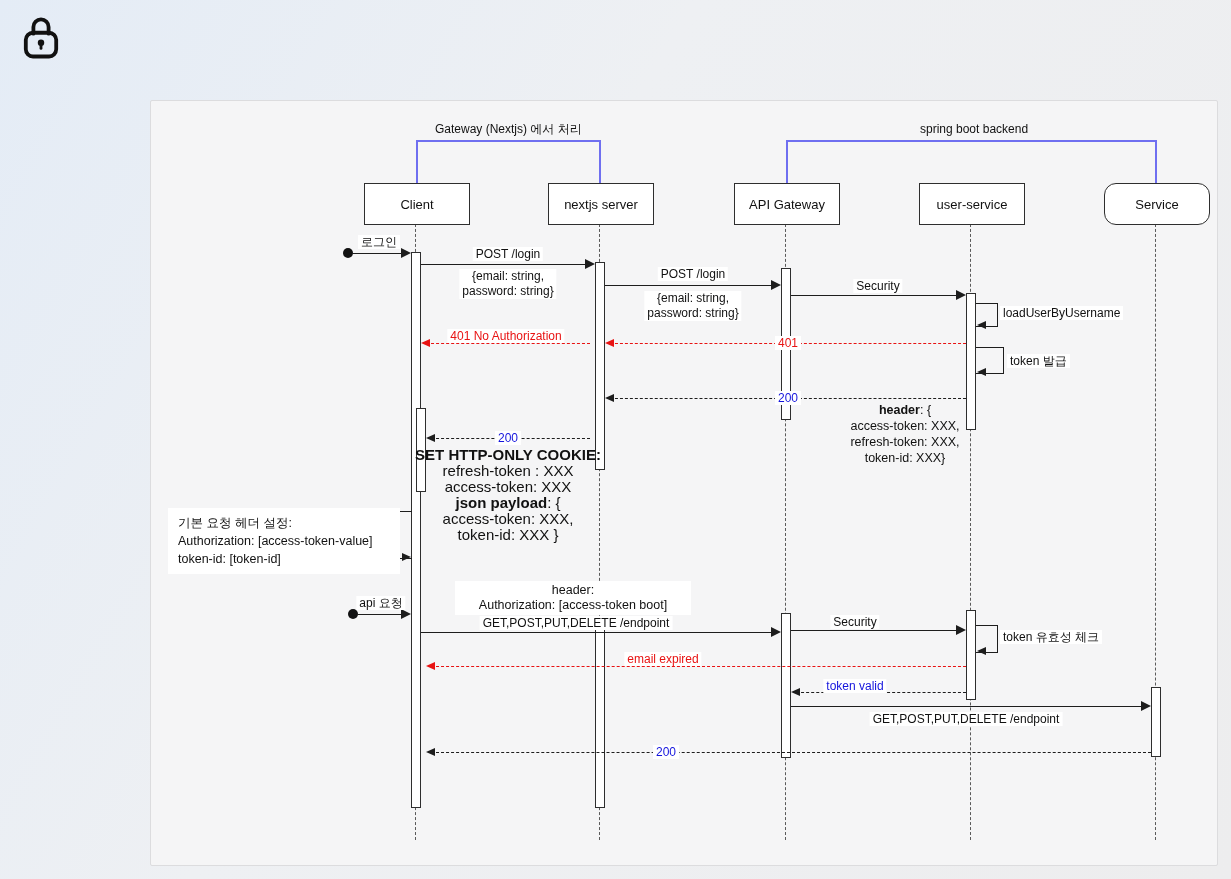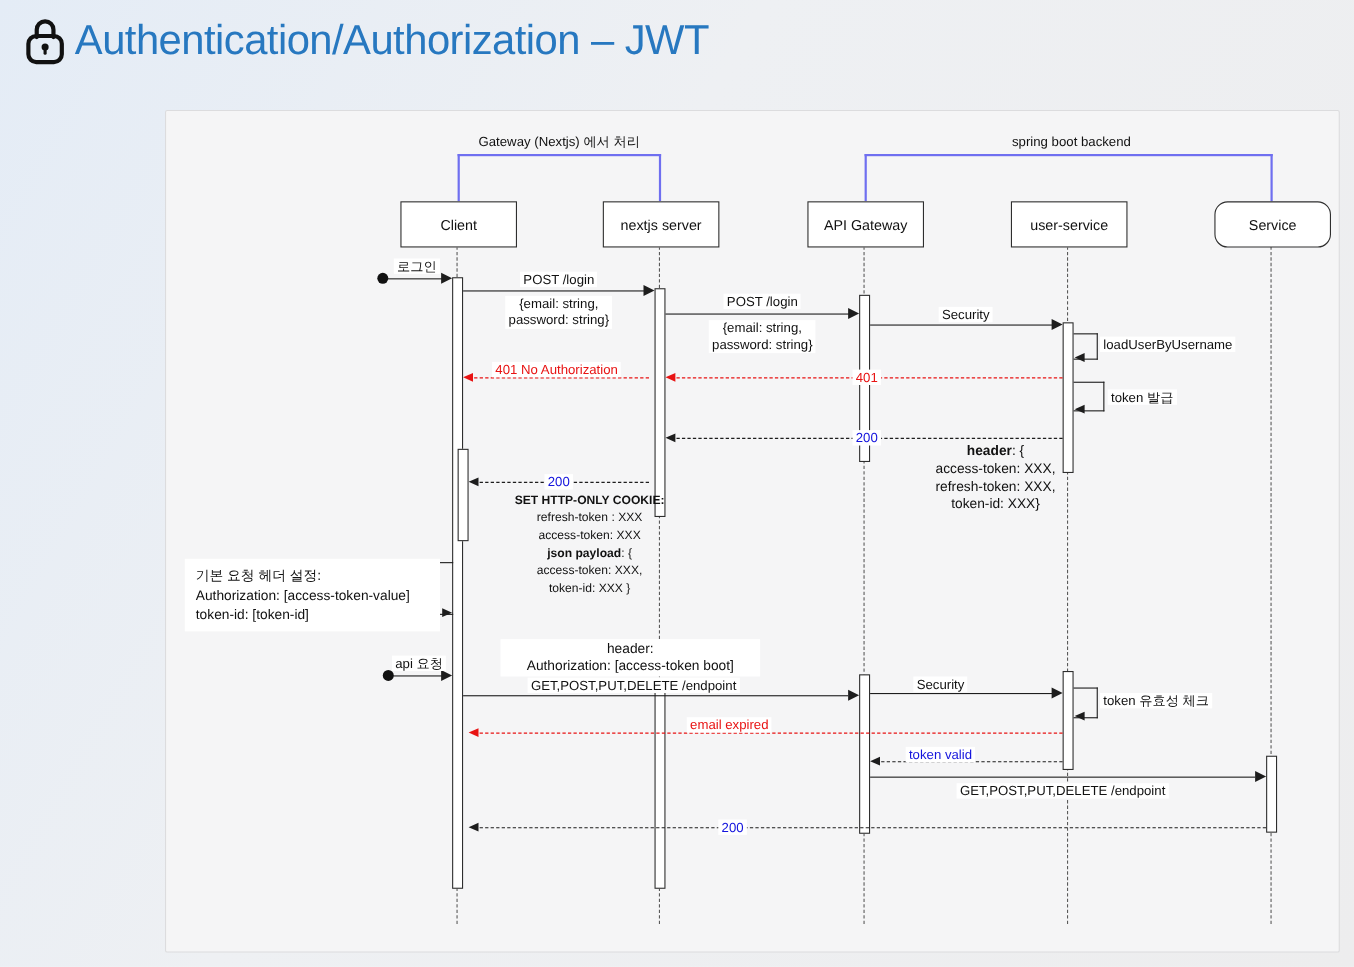--- a/index.html
+++ b/index.html
@@ -46,21 +46,20 @@
 
 <div class="titlebar">
   <span style="display:inline-flex;">
     <svg width="38" height="46" viewBox="0 0 40 47">
       <path d="M12 20 v-7 a8 8 0 0 1 16 0 v7" fill="none" stroke="#111" stroke-width="4" stroke-linecap="round"></path>
       <rect x="4" y="19" width="32" height="25" rx="7.5" fill="none" stroke="#111" stroke-width="4"></rect>
       <circle cx="20" cy="29.5" r="3.4" fill="#111"></circle>
       <rect x="18.5" y="30.5" width="3" height="6.5" rx="1.5" fill="#111"></rect>
     </svg>
   </span>
-  <h1>Authentication/Authorization – JWT</h1>
 </div>
 
 <div class="panel"></div>
 
 <div class="lbl noc" style="left:432px;top:122px;background:transparent;">Gateway (Nextjs) 에서 처리</div>
 <div class="gl" style="left:416px;top:140px;width:185px;height:2px;"></div>
 <div class="gl" style="left:416px;top:140px;width:2px;height:43px;"></div>
 <div class="gl" style="left:599px;top:140px;width:2px;height:43px;"></div>
 
 <div class="lbl noc" style="left:917px;top:122px;background:transparent;">spring boot backend</div>
@@ -145,21 +144,21 @@
   <div><span class="b">header</span><span>: {</span></div>
   <div>access-token: XXX,</div>
   <div>refresh-token: XXX,</div>
   <div>token-id: XXX}</div>
 </div>
 
 <div class="ln dash" style="left:431px;top:438px;width:159px;"></div>
 <span class="ah sm l" style="left:426px;top:434px;"></span>
 <div class="lbl blue" style="left:508px;top:431px;">200</div>
 
-<div class="blk" style="left:536px;top:447px;font-size:11px;">
+<div class="blk" style="left:508px;top:447px;font-size:15px;">
   <div class="b">SET HTTP-ONLY COOKIE:</div>
   <div>refresh-token : XXX</div>
   <div>access-token: XXX</div>
   <div><span class="b">json payload</span><span>: {</span></div>
   <div>access-token: XXX,</div>
   <div>token-id: XXX }</div>
 </div>
 
 <div class="loop-l" style="left:385px;top:511px;width:26px;height:46px;"></div>
 <span class="ah sm r" style="left:402px;top:553px;"></span>

